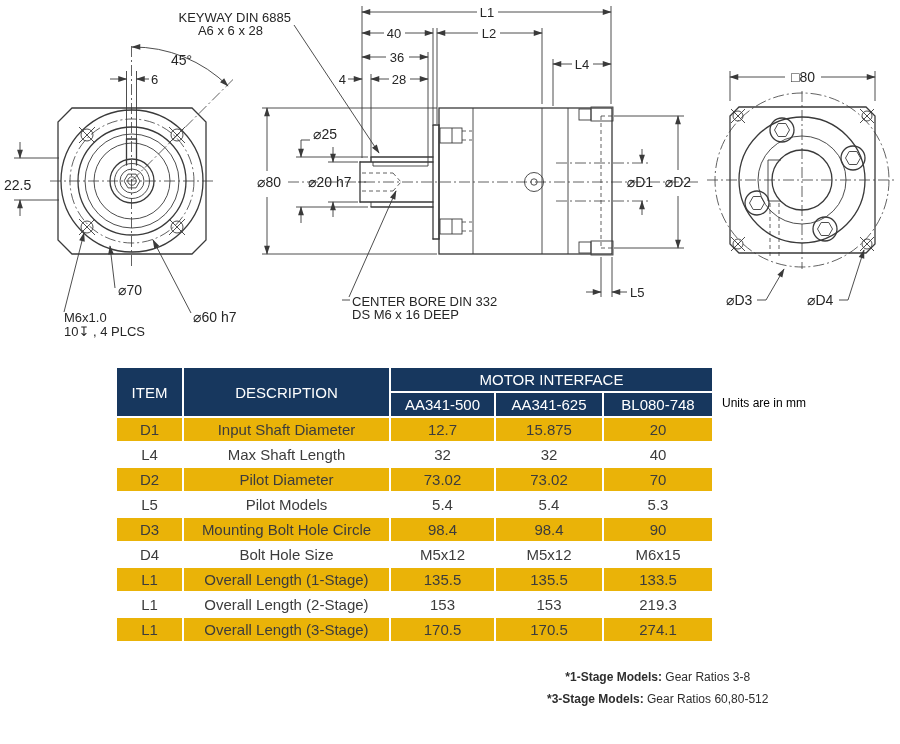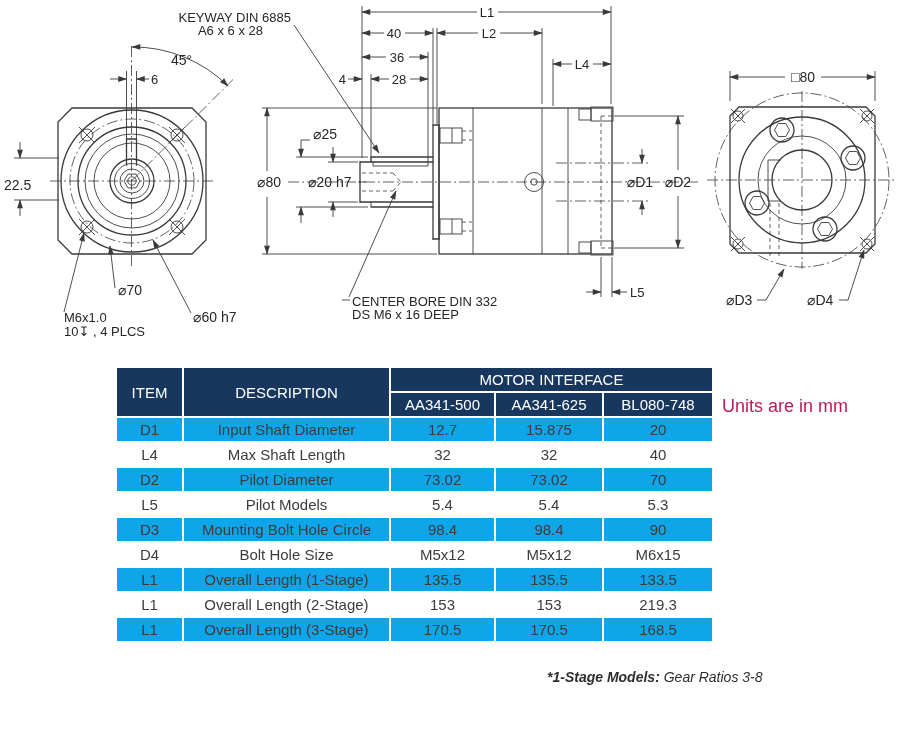--- a/index.html
+++ b/index.html
@@ -14,24 +14,24 @@
   .dim{stroke:#3a3a3a;stroke-width:0.9;fill:none;}
   text{font-family:"Liberation Sans",sans-serif;fill:#262626;}
   .t13{font-size:13px;} .t14{font-size:14px;}
   .mid{text-anchor:middle;} .end{text-anchor:end;}
   
   .spec-table{position:absolute;left:115px;top:366px;border-collapse:collapse;table-layout:fixed;}
   .spec-table th,.spec-table td{border:2px solid #fff;height:23px;padding:0 4px;
       text-align:center;vertical-align:middle;font-size:15px;font-weight:normal;}
   .spec-table th{background:#17375e;color:#fff;}
   .spec-table td{color:#3c3c3c;background:#fff;}
-  .spec-table tr.alt td{background:#0ea5e9;}
+  .spec-table tr.alt td{background:#eab308;}
   
-  .units-note{position:absolute;left:722px;top:396px;font-size:18px;color:#be185d;}
-  .footnotes{position:absolute;left:547px;top:666px;font-size:14px;font-style:italic;
+  .units-note{position:absolute;left:722px;top:396px;font-size:12px;color:#000000;}
+  .footnotes{position:absolute;left:547px;top:666px;font-size:12px;
       color:#2e2e2e;line-height:22px;text-align:center;}
   .footnotes b{font-weight:bold;}
 </style>
 </head>
 <body>
 
 <div class="stage">
 
   <svg class="drawing" width="900" height="362" viewBox="0 0 900 362">
     <defs>
@@ -367,24 +367,25 @@
         <td>Overall Length (2-Stage)</td>
         <td>153</td>
         <td>153</td>
         <td>219.3</td>
       </tr>
       <tr class="alt">
         <td>L1</td>
         <td>Overall Length (3-Stage)</td>
         <td>170.5</td>
         <td>170.5</td>
-        <td>168.5</td>
+        <td>274.1</td>
       </tr>
     </tbody>
   </table>
 
   <div class="units-note">Units are in mm</div>
 
   <div class="footnotes">
     <div><b>*1-Stage Models:</b><span> Gear Ratios 3-8</span></div>
+    <div><b>*3-Stage Models:</b><span> Gear Ratios 60,80-512</span></div>
   </div>
 
 </div>
 
 </body></html>

